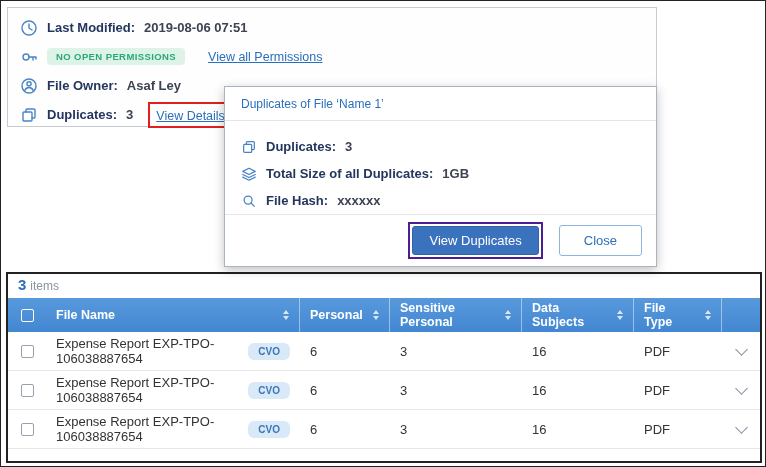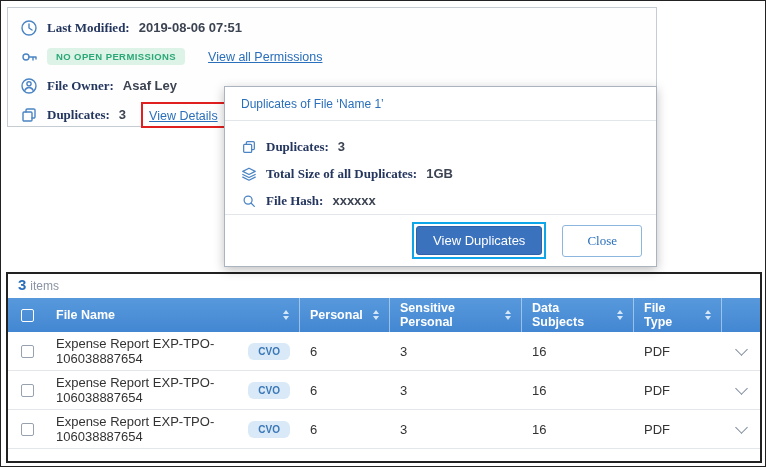--- a/index.html
+++ b/index.html
@@ -4,42 +4,42 @@
 <style>
   * { box-sizing: border-box; margin: 0; padding: 0; }
   body { font-family: "Liberation Sans", sans-serif; background:#fff; }
   .screen { position:relative; width:766px; height:467px; background:#fff;
             border:1px solid #222; overflow:hidden; }
 
   
   .info-panel { position:absolute; left:6px; top:6px; width:650px; height:120px;
                 background:#fefefe; border:1px solid #c6ccd4; }
   .info-row { display:flex; align-items:center; gap:9px; height:29px; padding:0 12px; }
-  .row-label { font-size:13px; font-weight:bold; color:#24365e;font-family:Liberation Serif, serif; }
+  .row-label { font-size:13px; font-weight:bold; color:#24365e; }
   .row-value { font-size:13px; color:#3c4351;font-weight:bold; }
   .icon { display:inline-flex; align-items:center; justify-content:center; flex:0 0 auto; }
   .icon svg { stroke:#4a84c4; fill:none; stroke-width:1.4; stroke-linecap:round; stroke-linejoin:round; }
   .green-badge { background:#def3e7; color:#2aa876; font-size:9.5px; font-weight:bold;
                  letter-spacing:.4px; padding:3px 9px; border-radius:4px; }
   .link { color:#2a6fbb; font-size:12.5px; text-decoration:underline; cursor:pointer; }
   .red-outline { border:2px solid #e01f1f; padding:2px 6px; display:inline-block; }
 
   
   .modal { position:absolute; left:223px; top:85px; width:433px; height:181px;
            background:#fff; border:1px solid #aab3bf; box-shadow:0 3px 10px rgba(0,0,0,.25); z-index:5; }
   .modal-title { color:#2a6fbb; font-size:12px; padding:10px 16px 9px; }
   .modal-divider { border-top:1px solid #e2e6eb; margin:0 0; }
   .modal-body { padding:12px 16px 4px; }
   .modal-row { display:flex; align-items:center; gap:9px; height:27px; }
   .modal-footer { position:absolute; left:0; right:0; bottom:0; border-top:1px solid #e2e6eb;
                   display:flex; justify-content:flex-end; align-items:center; gap:16px; padding:7px 14px; }
   .btn { font-family:"Liberation Sans", sans-serif; font-size:13px; border-radius:3px; cursor:pointer; }
   .btn-primary { background:#3a72bd; color:#fff; border:1px solid #2f62a8; padding:6px 16px; }
-  .btn-primary-wrap { border:2px solid #0ea5e9; padding:2px; display:inline-block; }
-  .btn-secondary { background:#fff; color:#2a6fbb; border:1px solid #8db6de; padding:7px 24px;font-family:Liberation Serif, serif; }
+  .btn-primary-wrap { border:2px solid #4c1d95; padding:2px; display:inline-block; }
+  .btn-secondary { background:#fff; color:#2a6fbb; border:1px solid #8db6de; padding:7px 24px; }
 
   
   .table-panel { position:absolute; left:5px; top:271px; width:756px; height:191px;
                  background:#fff; border:2px solid #222; }
   .items-count { padding:2px 10px 4px; }
   .count-num { color:#2a6fbb; font-size:15px; font-weight:bold; }
   .count-label { color:#8a93a3; font-size:12px; margin-left:4px; }
 
   .thead { display:flex; align-items:center; height:34px; color:#fff;
            background:linear-gradient(#5899dc,#4387d2); font-size:12.5px; font-weight:bold; }

